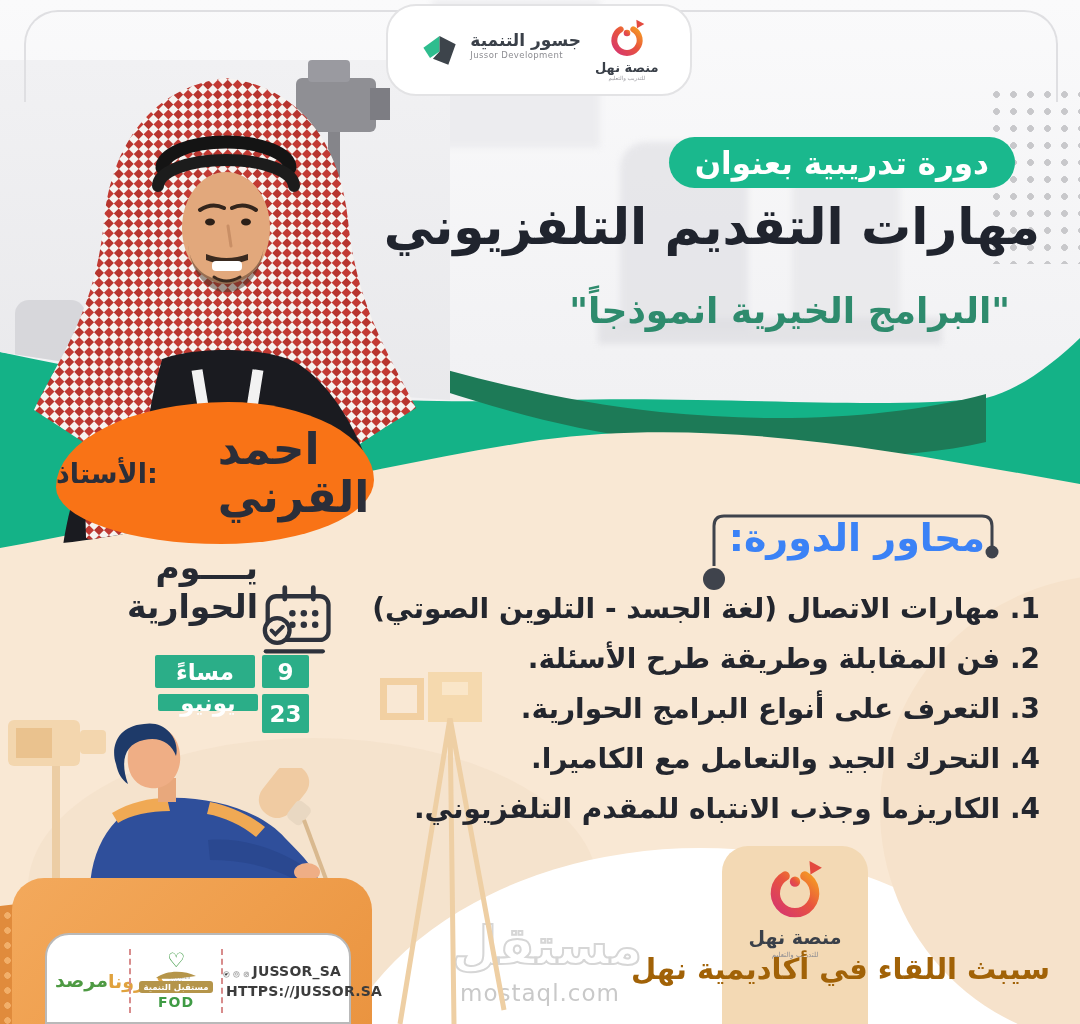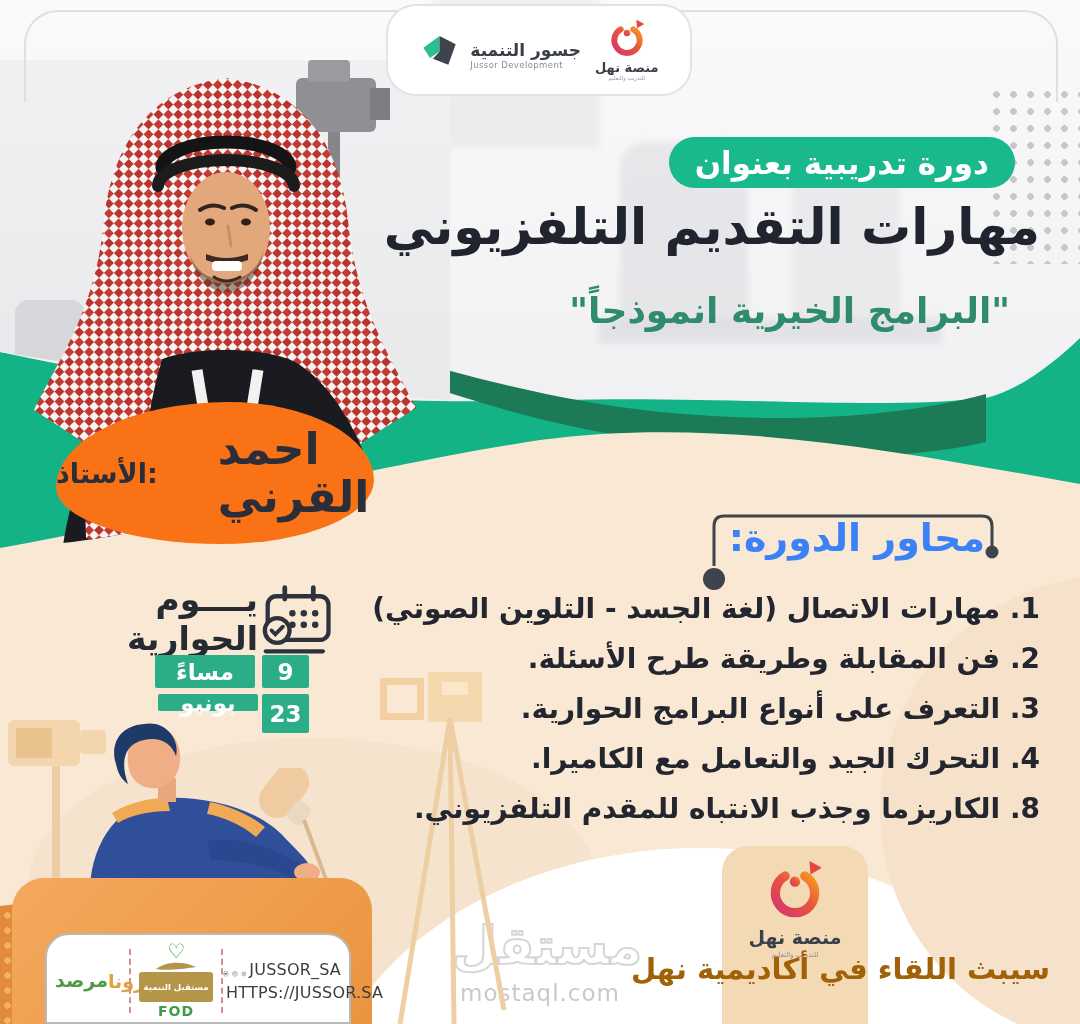--- a/index.html
+++ b/index.html
@@ -21,21 +21,21 @@
   .dots-gray{left:988px;top:86px;width:92px;height:178px;
              background-image:radial-gradient(#c3c3c6 3.1px,transparent 3.6px);
              background-size:17px 17px;opacity:.9}
   
   .wave{left:0;top:0;width:1080px;height:1024px}
   
   .man{left:0;top:60px;width:450px;height:510px}
   
   .logo-card{left:386px;top:4px;width:302px;height:88px;background:#fff;border:2px solid #e3e3e5;
              border-radius:30px;display:flex;align-items:center;justify-content:center;gap:14px}
-  .jussor{display:flex;align-items:flex-end;gap:7px}
+  .jussor{display:flex;align-items:flex-start;gap:7px}
   .jussor-txt{display:flex;flex-direction:column;align-items:flex-start}
   .jussor-ar{font-size:17px;font-weight:700;color:#3a4049;line-height:20px}
   .jussor-en{font-size:8.5px;color:#8d8d92;letter-spacing:.4px}
   .nahl-top{display:flex;flex-direction:column;align-items:center;line-height:1}
   .nahl-name{font-size:13px;font-weight:700;color:#3a4049;margin-top:2px}
   .nahl-tag{font-size:5.5px;color:#9a9aa0;letter-spacing:1px;margin-top:2px}
   
   .badge{right:65px;top:137px;height:51px;background:#1ab88d;border-radius:26px;
          display:flex;align-items:center;padding:0 26px;color:#fff;font-size:31px;font-weight:800}
   .title{right:40px;top:198px;font-size:50px;font-weight:800;color:#20242e;white-space:nowrap}
@@ -44,21 +44,21 @@
   .pres-blob{left:56px;top:402px;width:318px;height:142px;background:#f97316;
              border-radius:54% 46% 48% 52%/60% 55% 45% 40%;
              display:flex;flex-direction:row;align-items:center;color:#2b2e39}
   .pres-label{font-size:27px;font-weight:800;margin-right:60px}
   .pres-name{font-size:44px;font-weight:700;line-height:48px}
   
   .topics-head{right:95px;top:516px;font-size:38px;font-weight:800;color:#3b82f6}
   .bracket{left:700px;top:502px;width:300px;height:92px}
   .topic{right:40px;font-size:28px;font-weight:700;color:#23262e;white-space:nowrap;direction:rtl}
   
-  .day-words{right:822px;top:580px;text-align:right;font-size:33px;font-weight:800;
+  .day-words{right:822px;top:548px;text-align:right;font-size:33px;font-weight:800;
              color:#262a33;line-height:39px;direction:rtl}
   .cal{left:262px;top:584px;width:76px;height:72px}
   .pill{position:absolute;background:#2bae88;border-radius:2px;color:#fff;
         display:flex;align-items:center;justify-content:center;font-weight:800;font-size:23px}
   
   .spk-blob{left:28px;top:738px;width:570px;height:300px;background:#f3dfc6;border-radius:50%;opacity:.55}
   .white-blob{left:320px;top:848px;width:760px;height:560px;background:#fff;border-radius:50%}
   .peach-circle{left:880px;top:575px;width:470px;height:470px;background:#f6e2cb;border-radius:50%}
   .tan-rect{left:722px;top:846px;width:146px;height:178px;background:#f3d9b4;border-radius:26px 26px 0 0;
             display:flex;flex-direction:column;align-items:center;padding-top:14px;box-sizing:border-box}
@@ -84,25 +84,25 @@
              border-radius:24px 24px 0 0;display:flex;align-items:center;justify-content:space-between;
              padding:4px 8px 0 8px;box-sizing:border-box}
   .sep{width:0;height:64px;border-left:2px dashed #d88c8c}
   .corona{display:flex;flex-direction:row;align-items:center;line-height:1;width:74px}
   .corona-w1{font-size:19px;font-weight:800;color:#4e9a43}
   .corona-w2{font-size:19px;font-weight:800;color:#e0a23e;margin-top:2px}
   .corona-cap{font-size:5px;color:#b5b5b5;margin-top:3px}
   .fod{display:flex;flex-direction:column;align-items:center;width:92px;line-height:1}
   .fod-heart{font-size:20px;color:#3f9b45;line-height:16px}
   .fod-ribbon{background:#b5954a;color:#fff;font-size:8.5px;font-weight:700;border-radius:3px;
-              padding:11px 5px;margin-top:1px}
+              padding:2px 5px;margin-top:1px}
   .fod-abbr{font-size:14px;font-weight:700;color:#3f9b45;margin-top:2px;letter-spacing:1px}
   .social{display:flex;flex-direction:column;gap:4px;width:118px}
   .social-row{display:flex;align-items:center;gap:3px}
-  .social-txt{font-size:16px;font-weight:400;color:#3c3c3c;letter-spacing:.2px}
+  .social-txt{font-size:14px;font-weight:700;color:#3c3c3c;letter-spacing:.2px}
   .sico{width:15px;height:15px;display:inline-block}
   
   .wm-brand{left:452px;top:916px;font-size:52px;font-weight:800;color:transparent;
             -webkit-text-stroke:2px #d6d6d6;letter-spacing:2px}
   .wm-site{left:460px;top:980px;font-size:23px;color:#c9c9c9;letter-spacing:1px}
   
   .broadcast{right:30px;top:952px;font-size:29px;font-weight:800;color:#a16207;direction:rtl}
   .rtl{direction:rtl}
 </style>
 </head>
@@ -312,21 +312,21 @@
 <svg class="abs bracket" viewBox="0 0 300 92">
   <path d="M292,44 L292,24 Q292,14 282,14 L24,14 Q14,14 14,24 L14,64" stroke="#3f434c" stroke-width="3" fill="none"></path>
   <circle cx="292" cy="50" r="6.5" fill="#3f434c"></circle>
   <circle cx="14" cy="77" r="11" fill="#3f434c"></circle>
 </svg>
 <div class="abs topics-head rtl">محاور الدورة:</div>
 <div class="abs topic" style="top:592px">1. مهارات الاتصال (لغة الجسد - التلوين الصوتي)</div>
 <div class="abs topic" style="top:642px">2. فن المقابلة وطريقة طرح الأسئلة.</div>
 <div class="abs topic" style="top:692px">3. التعرف على أنواع البرامج الحوارية.</div>
 <div class="abs topic" style="top:742px">4. التحرك الجيد والتعامل مع الكاميرا.</div>
-<div class="abs topic" style="top:792px">8. الكاريزما وجذب الانتباه للمقدم التلفزيوني.</div>
+<div class="abs topic" style="top:792px">4. الكاريزما وجذب الانتباه للمقدم التلفزيوني.</div>
 
 <svg class="abs cal" viewBox="0 0 80 74">
   <rect x="6" y="12" width="64" height="46" rx="9" stroke="#2e323c" stroke-width="4.5" fill="none"></rect>
   <path d="M24,3 V15 M54,3 V15" stroke="#2e323c" stroke-width="5" stroke-linecap="round"></path>
   <circle cx="32" cy="30" r="3.4" fill="#2e323c"></circle>
     <circle cx="44" cy="30" r="3.4" fill="#2e323c"></circle>
   <circle cx="56" cy="30" r="3.4" fill="#2e323c"></circle>
     <circle cx="32" cy="42" r="3.4" fill="#2e323c"></circle>
   <circle cx="44" cy="42" r="3.4" fill="#2e323c"></circle>
     <circle cx="56" cy="42" r="3.4" fill="#2e323c"></circle>

